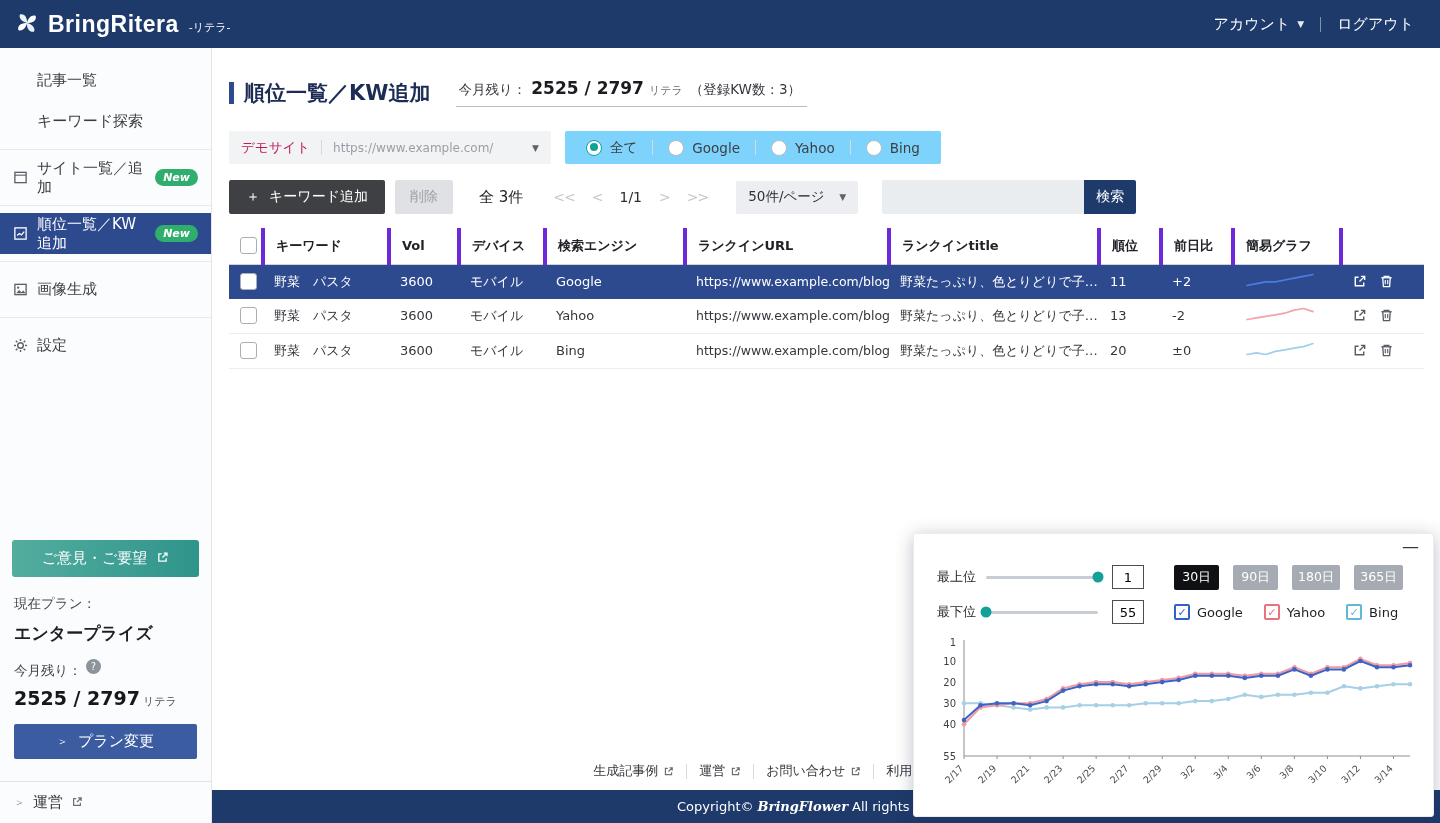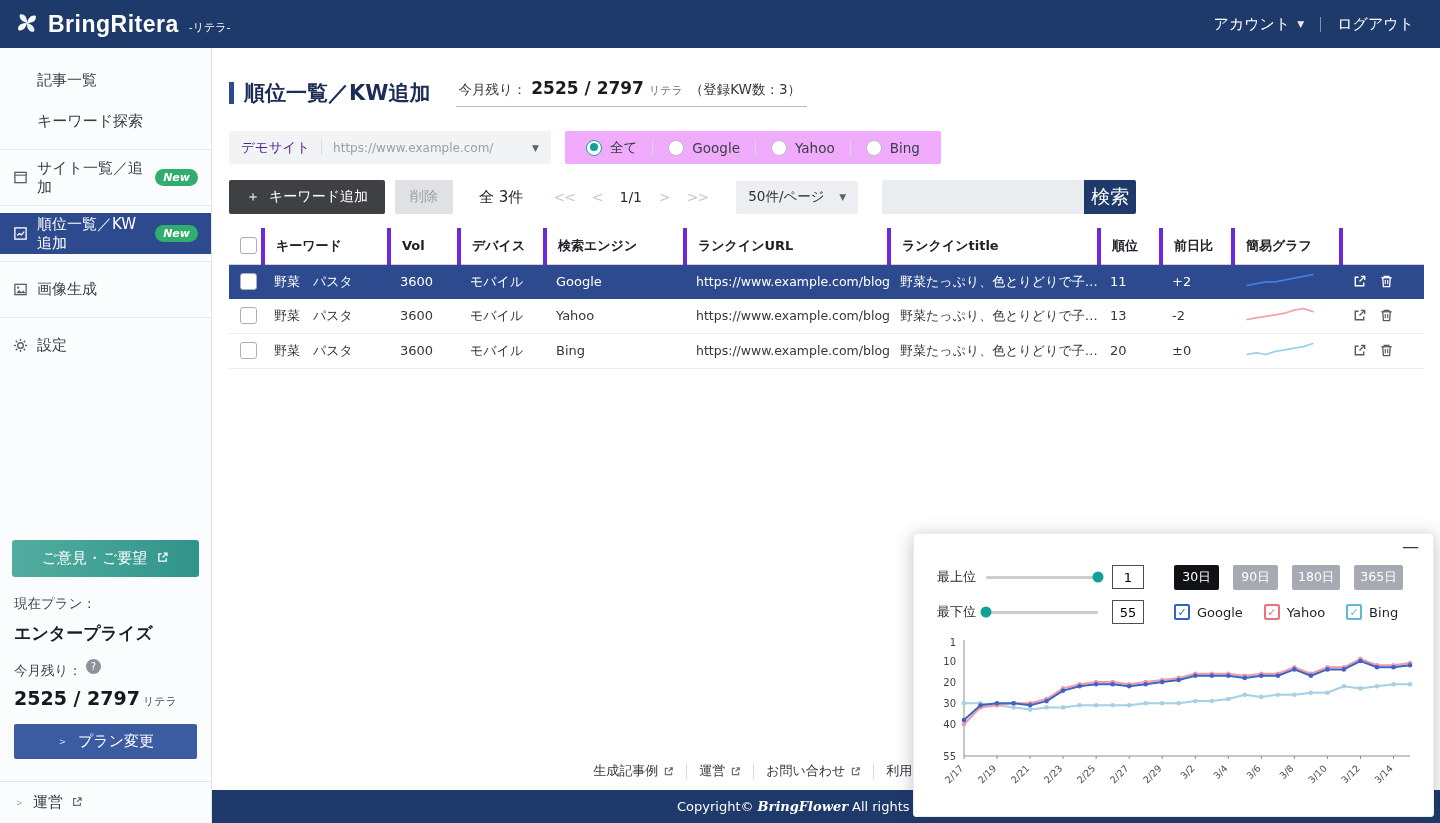--- a/index.html
+++ b/index.html
@@ -48,42 +48,42 @@
 .title-row{display:flex;align-items:flex-end;gap:26px}
 .page-title{display:flex;align-items:center;gap:10px;font-size:21px;font-weight:bold;color:#1c2c55}
 .title-bar{width:5px;height:22px;background:var(--navy-mid,#2d4a8e)}
 .quota-line{display:flex;align-items:baseline;gap:3px;font-size:13.5px;color:#33363b;border-bottom:1px solid #b9bcc0;padding:0 6px 7px 2px}
 .quota-line .big{font-size:17px;font-weight:bold;color:#1b1c20;margin:0 2px}
 .quota-line .small{font-size:11px;color:#6a6e74}
 .quota-line .cnt{margin-left:4px}
 
 .filter-row{display:flex;gap:14px;margin-top:24px}
 .site-select{width:322px;height:33px;background:#f1f3f5;display:flex;align-items:center;gap:11px;padding:0 12px;border-radius:2px;cursor:pointer}
-.site-name{font-size:13.5px;color:#4c1d95}
+.site-name{font-size:13.5px;color:#be185d}
 .site-url{font-size:12px;color:#9aa0a7;flex:1;white-space:nowrap;overflow:hidden}
 .caret{font-size:9px;color:#5e636a}
-.engine-group{height:33px;background:#f0abfc;display:flex;align-items:center;padding:0 6px;border-radius:2px}
+.engine-group{height:33px;background:#7dd3fc;display:flex;align-items:center;padding:0 6px;border-radius:2px}
 .radio-opt{display:flex;align-items:center;gap:8px;padding:0 15px;cursor:pointer}
 .radio{width:16px;height:16px;border:1.5px solid #b6bcc3;border-radius:50%;background:#fff;flex:none}
 .radio.on{border-color:var(--teal,#14a099)}
 .radio.on::after{content:"";display:block;width:8px;height:8px;border-radius:50%;background:var(--teal,#14a099);margin:2.5px 0 0 2.5px}
 .radio-label{font-size:13.5px;color:#3c4046}
 .vsep{width:1px;height:15px;background:#d6d9dd;flex:none}
 
 .toolbar{display:flex;align-items:center;margin-top:16px}
 .btn-add{height:34px;background:var(--darkbtn,#3f4043);color:#fff;font-size:14px;padding:0 17px;display:flex;align-items:center;gap:9px;border-radius:2px;cursor:pointer}
 .btn-del{height:34px;background:#dfe1e4;color:#9aa0a6;font-size:14px;padding:0 15px;margin-left:10px;display:flex;align-items:center;border-radius:2px}
 .total{margin-left:26px;font-size:15px;color:#202227}
 .pagination{margin-left:30px;display:flex;align-items:center;gap:17px;font-size:14px}
 .pg{color:#c3c7cc;cursor:default;letter-spacing:-1px}
 .pg-cur{color:#2a2d32}
 .per-page{margin-left:28px;width:122px;height:33px;background:#eceef1;display:flex;align-items:center;justify-content:space-between;padding:0 12px;font-size:13.5px;color:#2e3136;border-radius:2px;cursor:pointer}
 .search-wrap{margin-left:24px;display:flex}
 .search-input{width:202px;height:34px;background:#e9edf0;border:none;outline:none;padding:0 10px;font-size:14px;border-radius:2px 0 0 2px;font-family:inherit}
-.btn-search{width:52px;height:34px;background:var(--navy,#1d3a6b);color:#fff;font-size:19px;display:flex;align-items:center;justify-content:center;border-radius:0 2px 2px 0;cursor:pointer}
+.btn-search{width:52px;height:34px;background:var(--navy,#1d3a6b);color:#fff;font-size:14px;display:flex;align-items:center;justify-content:center;border-radius:0 2px 2px 0;cursor:pointer}
 
 
 table.rank{width:100%;border-collapse:collapse;table-layout:fixed;margin-top:14px;font-size:13px}
 table.rank th{height:36px;text-align:left;font-size:13px;font-weight:bold;color:#202227;padding:0 11px;border-bottom:1px solid #cfd2d6;white-space:nowrap;overflow:hidden}
 table.rank th+th{border-left:4px solid #6d28d9}
 table.rank td{height:34px;padding:0 11px;white-space:nowrap;overflow:hidden;border-bottom:1px solid #ebedef;color:#34373c}
 tr.trow.selected td{background:var(--navy-mid,#2d4a8e);color:#fff;border-bottom:none}
 .cb{display:inline-block;width:17px;height:17px;border:1.5px solid #a9afb6;border-radius:3px;background:#fff;vertical-align:middle;cursor:pointer}
 .url-cell{font-size:12.5px}
 .act-cell{display:flex;align-items:center;gap:12px;height:34px}

